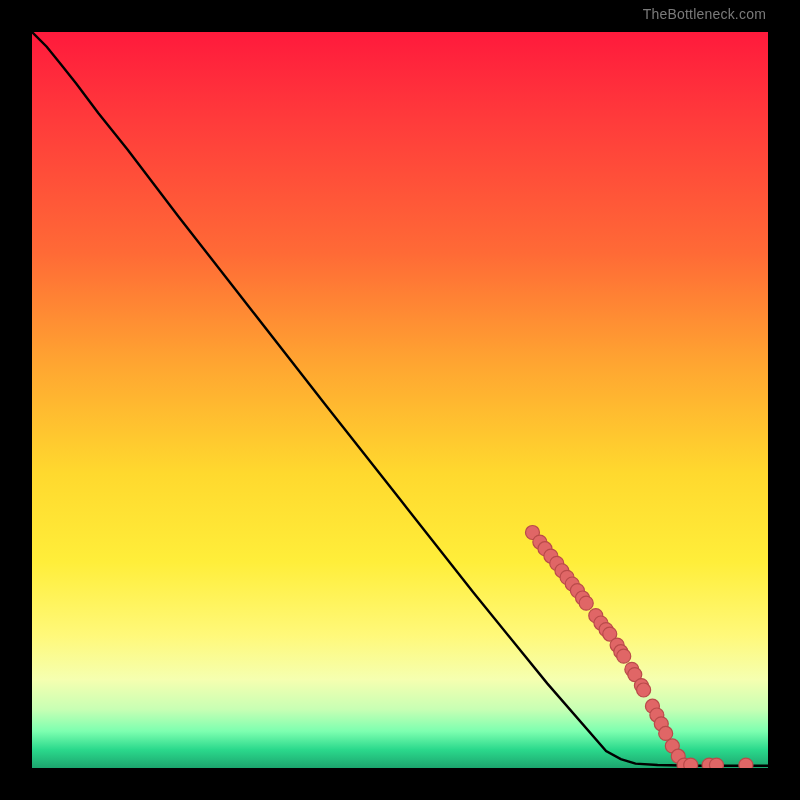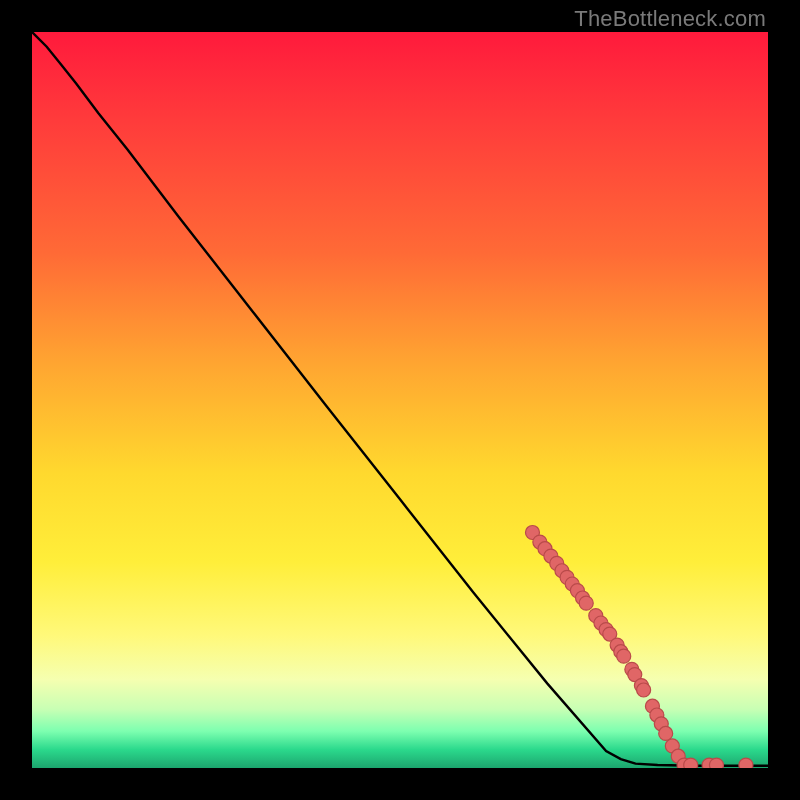--- a/index.html
+++ b/index.html
@@ -40,21 +40,21 @@
       #7dffb0 95%,
       #2bd98c 97.5%,
       #1ca56e 100%
     );
   }
   .watermark {
     position: absolute;
     right: 34px;
     top: 6px;
     color: #7a7a7a;
-    font-size: 22px;
+    font-size: 14px;
     font-weight: 500;
     letter-spacing: 0.2px;
     user-select: none;
   }
   svg.overlay {
     position: absolute;
     left: 0;
     top: 0;
     width: 736px;
     height: 736px;

